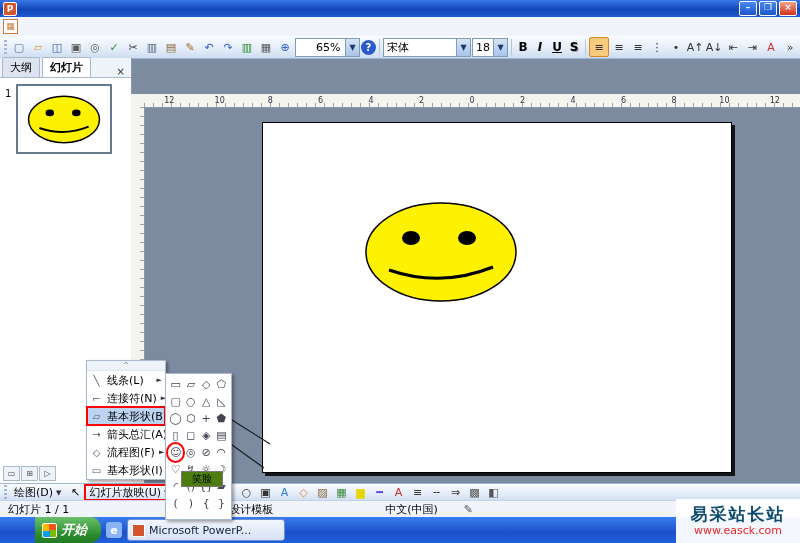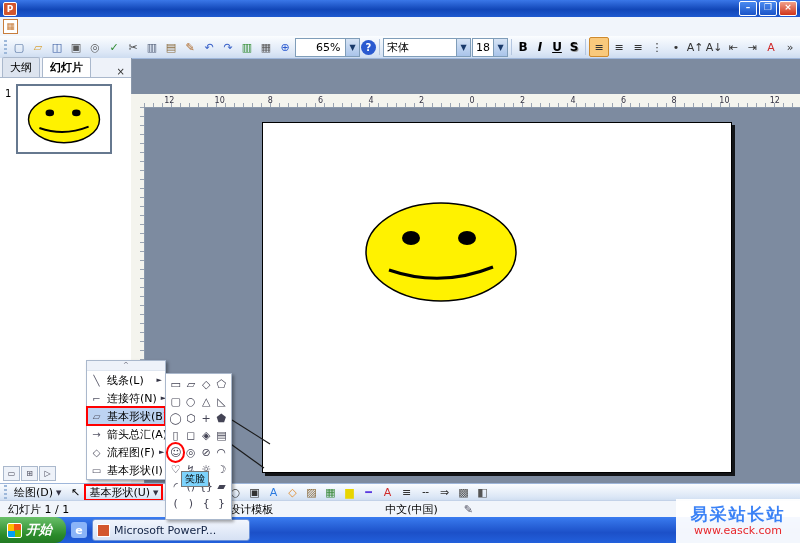--- a/index.html
+++ b/index.html
@@ -83,55 +83,55 @@
   .as-item .ar{margin-left:auto;font-size:7px;color:#334;}
   .as-item.sel{background:#bdd3f2;}
   .red-box{outline:2px solid #f00;outline-offset:-1px;}
 
   
   .palette{position:absolute;left:165px;top:373px;width:67px;height:147px;background:#fff;border:1px solid #aab8cc;
     box-shadow:2px 2px 3px rgba(0,0,0,.35);padding:2px;display:grid;grid-template-columns:repeat(4,1fr);
     align-content:start;z-index:6;box-sizing:border-box;}
   .cell{height:17px;display:flex;align-items:center;justify-content:center;font-size:11px;color:#445;}
   .cell.ring{box-shadow:0 0 0 2px #f00;border-radius:50%;}
-  .tooltip{position:absolute;left:181px;top:471px;background:#7dd3fc;border:1px solid #777;padding:0 3px;
+  .tooltip{position:absolute;left:181px;top:471px;background:#4d7c0f;border:1px solid #777;padding:0 10px;
     font-size:10px;z-index:7;white-space:nowrap;}
 
   
   .drawbar{position:absolute;left:0;right:0;top:483px;height:17px;display:flex;align-items:center;gap:1px;
     padding:0 2px;background:linear-gradient(#fbfdff,#dce7f6 75%,#cddcf0);border-top:1px solid #9eb6da;font-size:11px;}
   .draw-menu-btn{display:flex;align-items:center;gap:3px;padding:0 4px;height:15px;white-space:nowrap;}
   .dda{font-size:7px;color:#334;}
 
   
   .statusbar{position:absolute;left:0;right:0;top:500px;height:17px;background:#f1f5fb;border-top:1px solid #c3d2e8;
     display:flex;align-items:center;font-size:11px;}
   .sb-slide{margin-left:8px;} .sb-template{margin-left:138px;} .sb-lang{margin-left:112px;} .sb-spell{margin-left:26px;color:#556;}
 
   
   .taskbar{position:absolute;left:0;right:0;bottom:0;height:26px;display:flex;align-items:center;gap:5px;
-    background:linear-gradient(#3a7cf0,#1c50c8 60%,#2260dc);}
+    background:linear-gradient(#3a7cf0,#1c50c8 60%,#2260dc);padding-left:35px;}
   .start-btn{height:26px;padding:0 14px 0 7px;background:linear-gradient(#6ac06a,#2a8a2a 70%,#237a23);color:#fff;
     font-weight:bold;font-style:italic;display:flex;align-items:center;gap:4px;border-radius:0 11px 11px 0;
     font-size:13px;flex:0 0 auto;}
   .logo{width:13px;height:13px;border:1px solid #fff;border-radius:2px;
     background:conic-gradient(#f65314 0 25%,#7cbb00 0 50%,#00a1f1 0 75%,#ffbb00 0);}
   .ql-icon{width:16px;height:16px;border-radius:3px;background:#8ab4f8;color:#fff;font-size:11px;font-weight:bold;
     display:flex;align-items:center;justify-content:center;flex:0 0 auto;}
   .task-btn{height:20px;width:148px;background:linear-gradient(#cfe0fb,#a8c4f0);border:1px solid #6a90d8;
     border-radius:3px;display:flex;align-items:center;gap:4px;padding:0 4px;font-size:11px;color:#112244;
     overflow:hidden;white-space:nowrap;flex:0 0 auto;}
   .task-btn.active{background:linear-gradient(#f2f6fd,#d6e1f4);}
   .task-ico{width:11px;height:11px;background:#4aa3e8;border:1px solid #fff;flex:0 0 auto;}
   .task-ico.pp{background:#d3572e;}
 
   
   .watermark{position:absolute;right:0;bottom:0;width:124px;height:44px;background:rgba(255,255,255,.95);
     display:flex;flex-direction:column;align-items:center;justify-content:center;z-index:10;}
-  .wm1{color:#3b82f6;font-size:17px;font-weight:bold;letter-spacing:2px;line-height:20px;}
+  .wm1{color:#0c4a6e;font-size:17px;font-weight:bold;letter-spacing:2px;line-height:20px;}
   .wm2{color:#e8262a;font-size:11px;line-height:14px;}
 </style>
 </head>
 <body>
 
 <div class="window">
 
   <div class="titlebar">
     <span class="pp-icon">P</span>
     <span class="win-controls">
@@ -329,21 +329,21 @@
   <div class="tooltip">笑脸</div>
 
   <div class="drawbar">
     <span class="grip"></span>
     <span class="draw-menu-btn">
       <span>绘图(D)</span>
       <span class="dda">▼</span>
     </span>
     <span class="tbtn">↖</span>
     <span class="draw-menu-btn red-box">
-      <span>基本形状(U)</span>
+      <span>幻灯片放映(U)</span>
       <span class="dda">▼</span>
     </span>
     <span class="sep"></span>
     <span class="icon-group">
 
     <span class="tbtn" style="color: rgb(51, 51, 51);">╲</span>
         <span class="tbtn" style="color: rgb(51, 51, 51);">↘</span>
         <span class="tbtn" style="color: rgb(51, 51, 51);">▭</span>
         <span class="tbtn" style="color: rgb(51, 51, 51);">○</span>
         <span class="tbtn" style="color: rgb(51, 51, 51);">▣</span>

